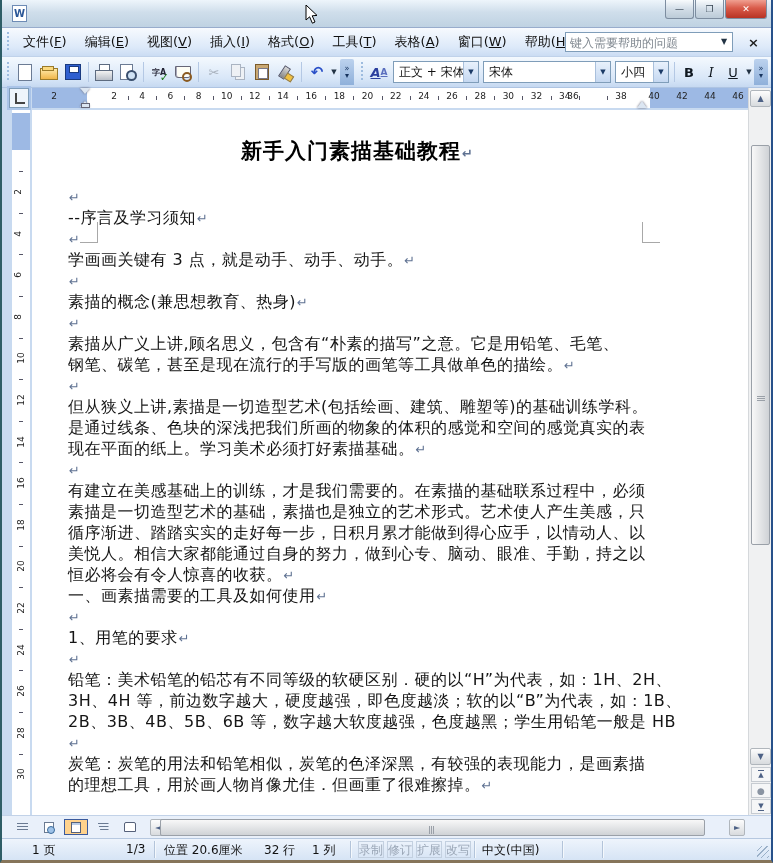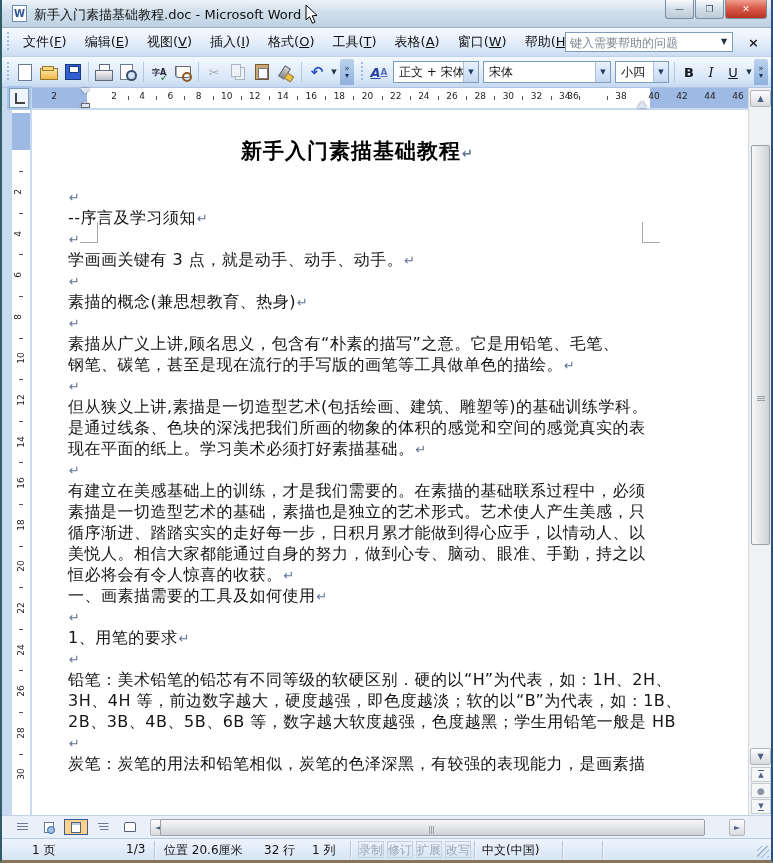--- a/index.html
+++ b/index.html
@@ -122,21 +122,20 @@
   .sizegrip{position:absolute;right:2px;bottom:2px;width:12px;height:12px;
     background:repeating-linear-gradient(135deg,transparent 0 3px,#9ab0c8 3px 4px);}
 </style>
 </head>
 <body>
 
 <div id="win">
 
   <div class="titlebar">
     <div class="appicon">W</div>
-    <div class="apptitle">新手入门素描基础教程.doc - Microsoft Word</div>
     <svg class="cursor" viewBox="0 0 14 20">
       <path d="M1,0 L1,15 L4.6,11.8 L7.4,18.2 L10,17 L7.2,10.8 L12,10.4 Z" fill="#fff" stroke="#000" stroke-width="1"></path>
     </svg>
     <div class="winbtns">
       <div class="wbtn">—</div>
       <div class="wbtn">❐</div>
       <div class="wbtn close">✕</div>
     </div>
   </div>
 
@@ -323,20 +322,21 @@
           <div class="line"><span>恒必将会有令人惊喜的收获。</span><span class="mark">↵</span></div>
           <div class="line"><span>一、画素描需要的工具及如何使用</span><span class="mark">↵</span></div>
           <div class="line"><span></span><span class="mark">↵</span></div>
           <div class="line"><span>1、用笔的要求</span><span class="mark">↵</span></div>
           <div class="line"><span></span><span class="mark">↵</span></div>
           <div class="line"><span>铅笔：美术铅笔的铅芯有不同等级的软硬区别．硬的以“H”为代表，如：1H、2H、</span></div>
           <div class="line"><span>3H、4H 等，前边数字越大，硬度越强，即色度越淡；软的以“B”为代表，如：1B、</span></div>
           <div class="line"><span>2B、3B、4B、5B、6B 等，数字越大软度越强，色度越黑；学生用铅笔一般是 HB</span></div>
           <div class="line"><span></span><span class="mark">↵</span></div>
           <div class="line"><span>炭笔：炭笔的用法和铅笔相似，炭笔的色泽深黑，有较强的表现能力，是画素描</span></div>
+          <div class="line"><span>的理想工具，用於画人物肖像尤佳．但画重了很难擦掉。</span><span class="mark">↵</span></div>
         </div>
     </div>
   </div>
 
   <div class="vscroll">
     <div class="sbtn" style="top:2px;">▲</div>
     <div class="vthumb"></div>
     <div class="sbtn" style="top:660px;">▼</div>
     <div class="browse" style="top:679px;">
         <span style="border-top:1px solid #4d6185;">▲</span>

